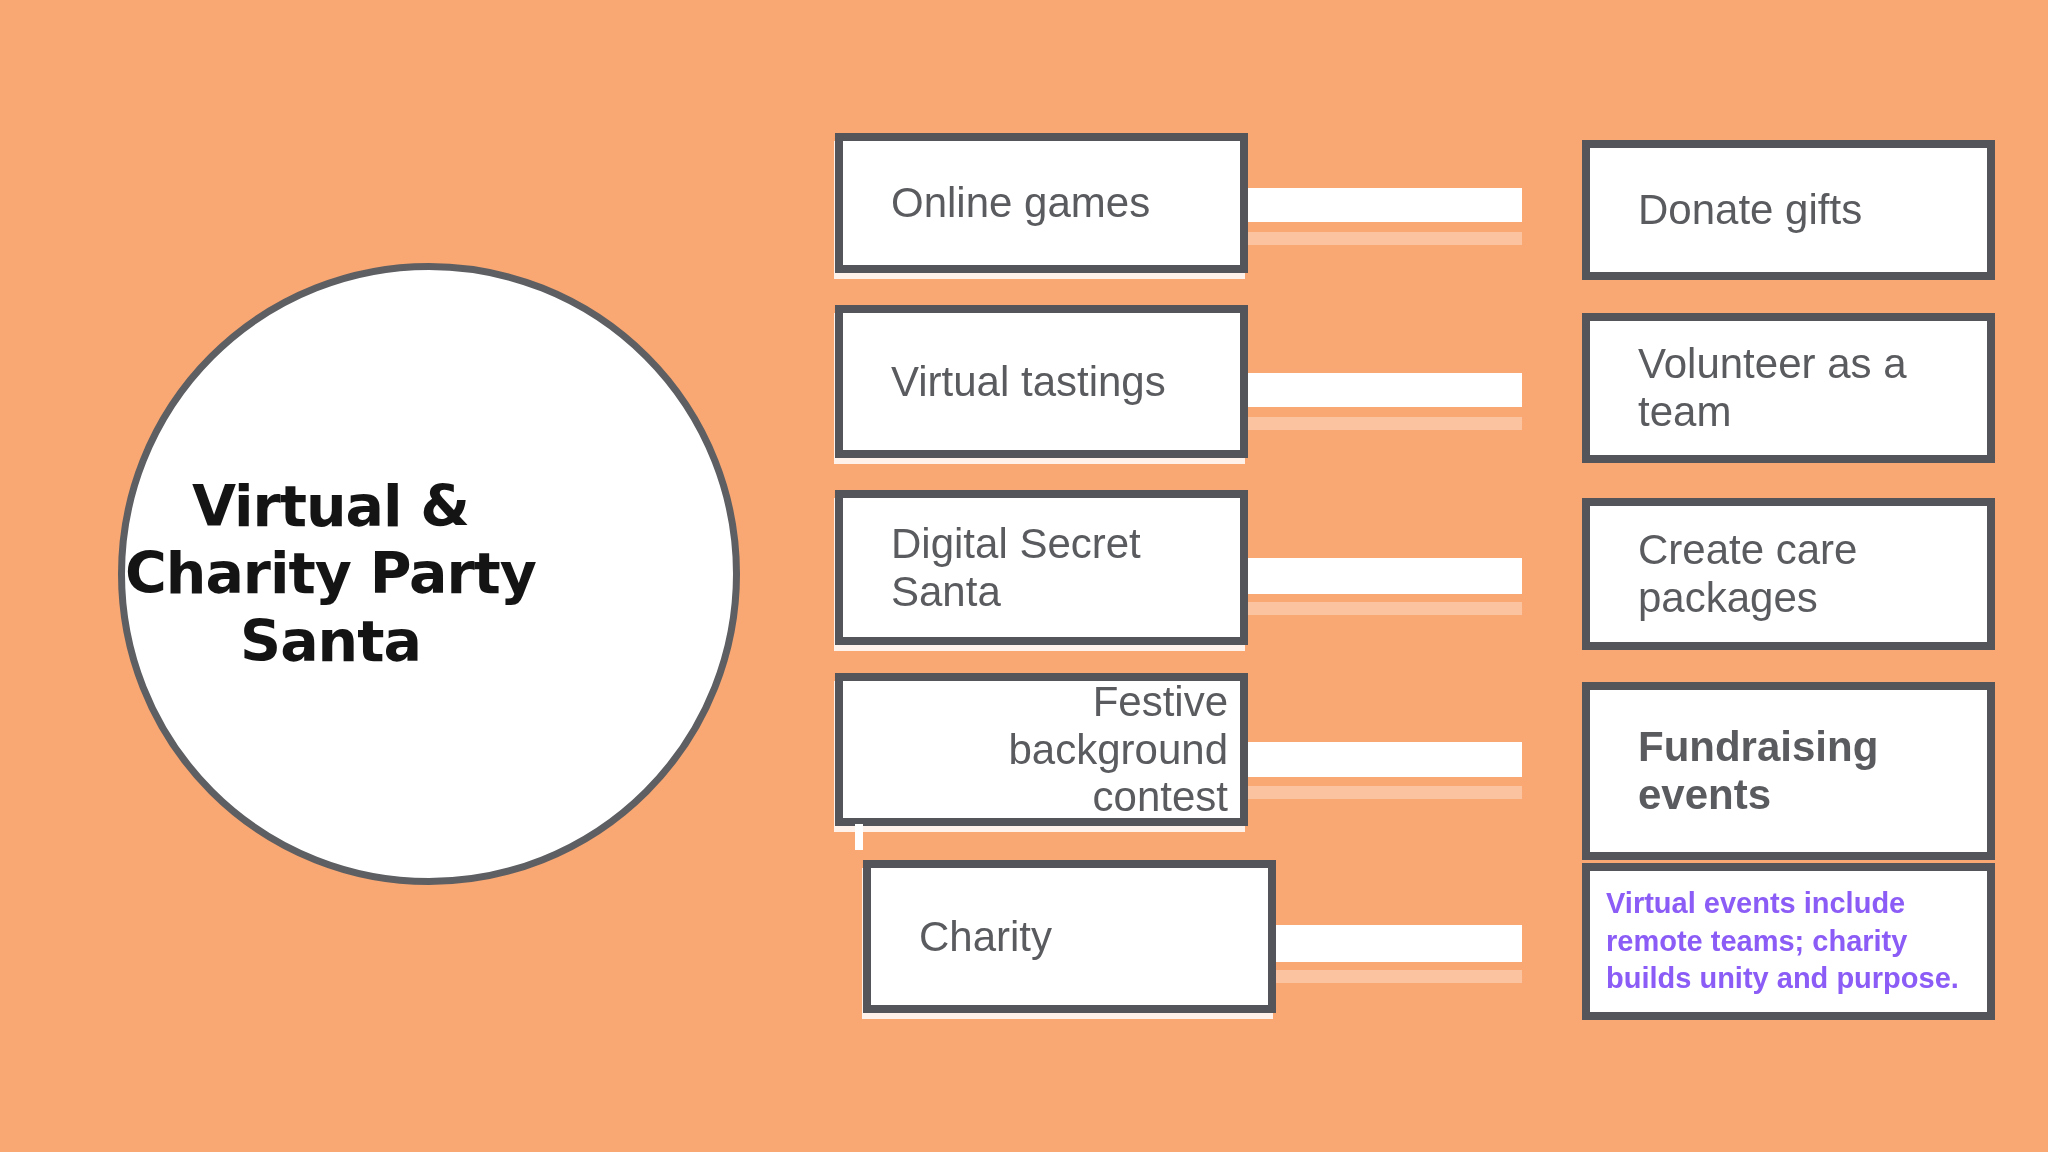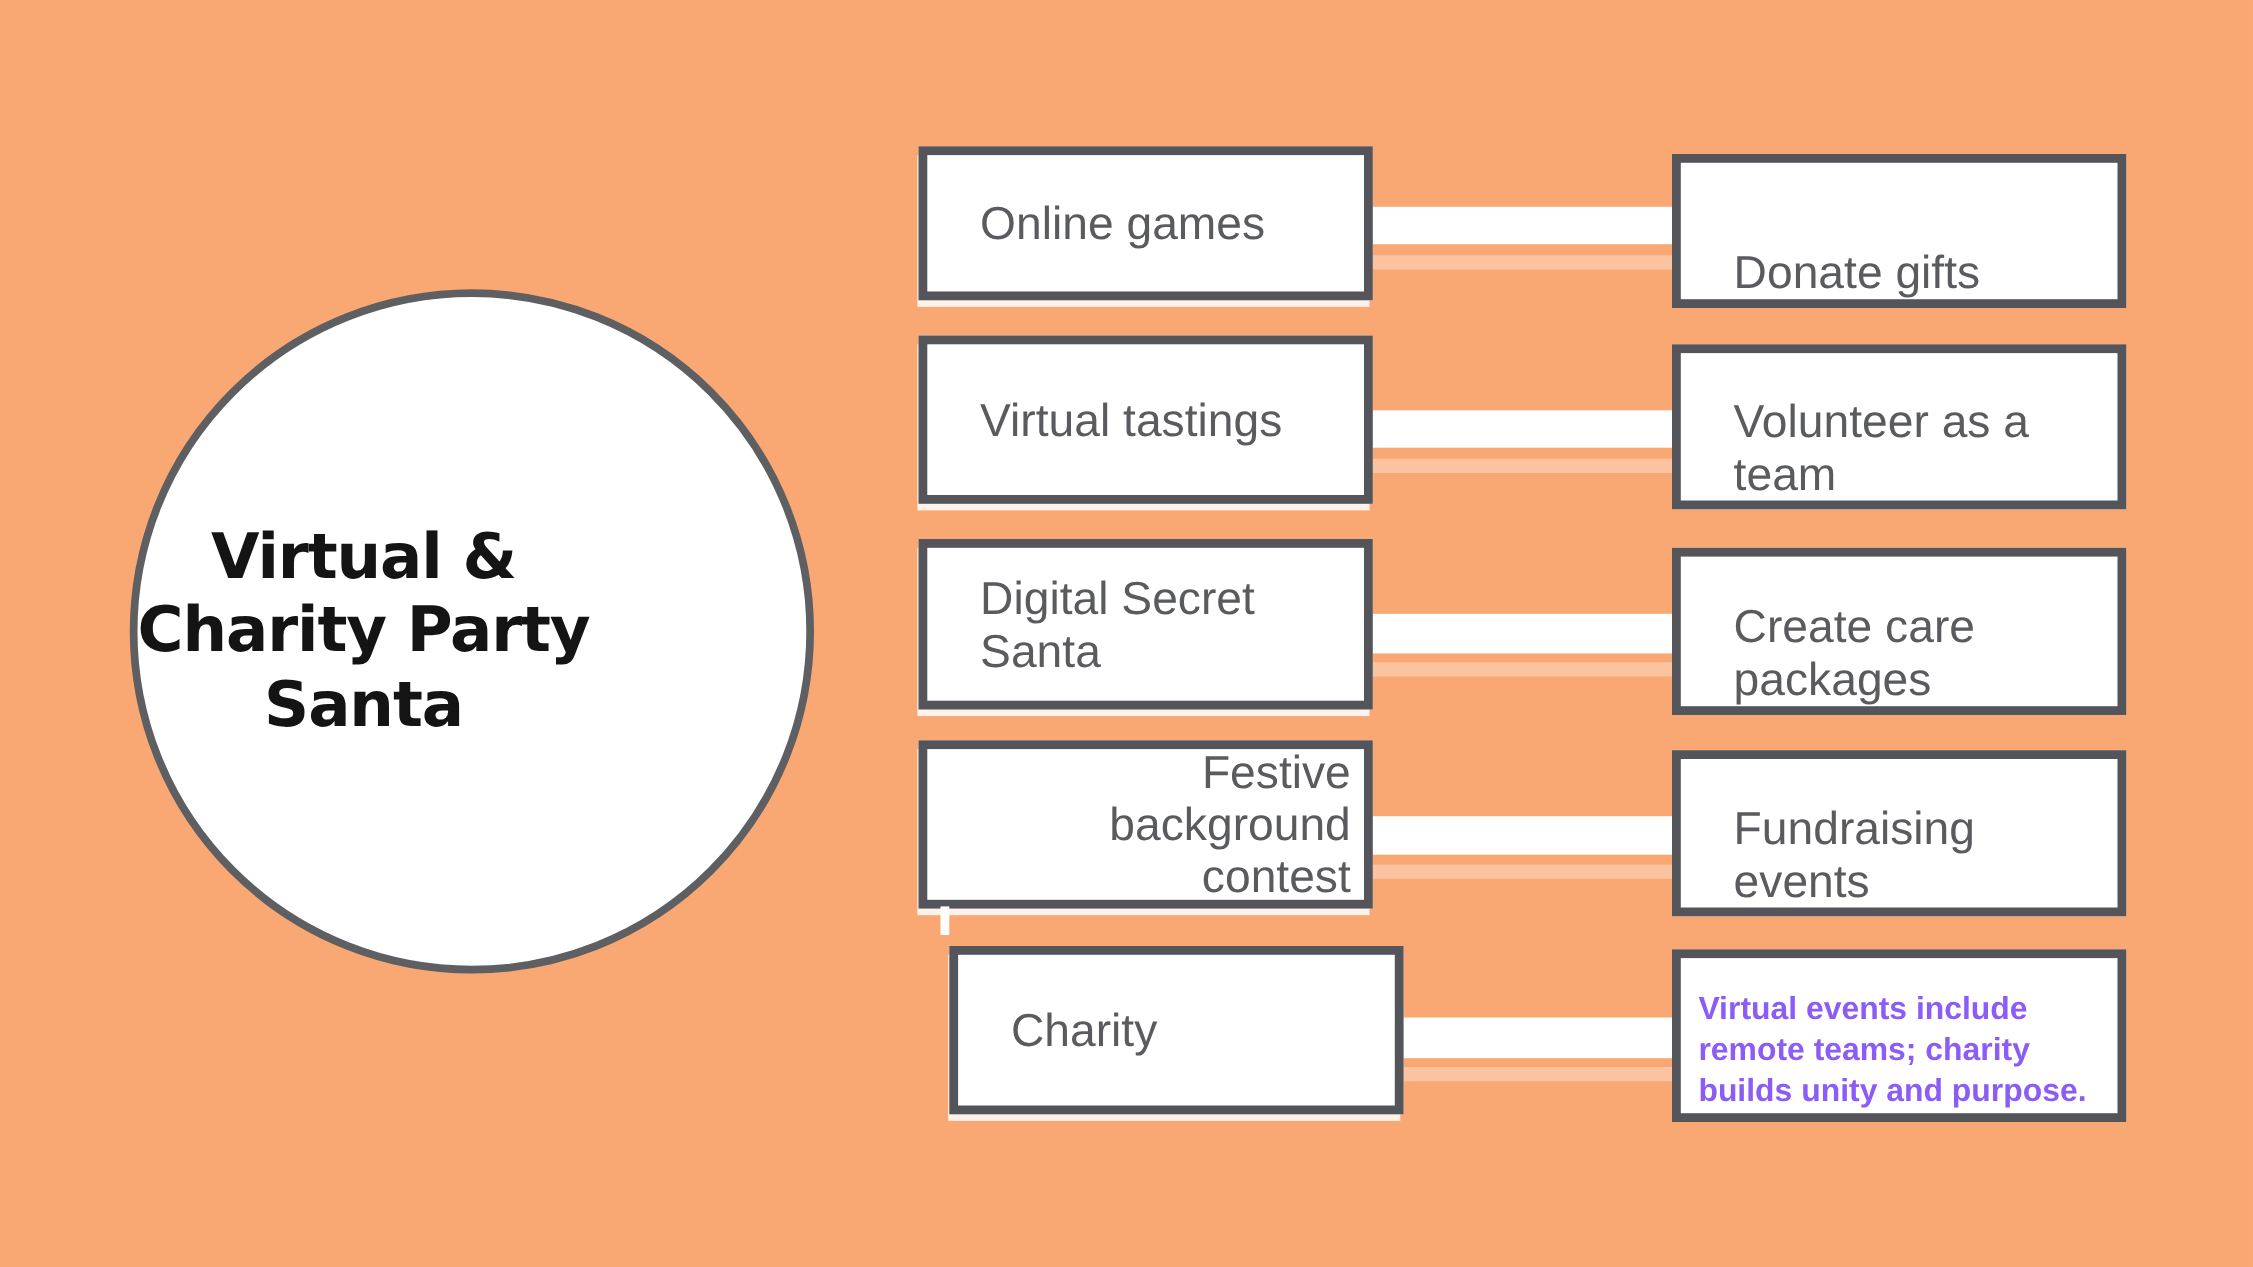--- a/index.html
+++ b/index.html
@@ -50,21 +50,21 @@
     box-sizing: border-box;
     display: flex;
     align-items: center;
     color: #5A5B5F;
     font-size: 42px;
     line-height: 1.14;
     padding: 0 12px 0 48px;
     overflow: hidden;
   }
   .box.left-col  { left: 835px; box-shadow: -2px 7px 0 -1px rgba(255,255,255,0.85); }
-  .box.right-col { left: 1520px; align-items: flex-end; }
+  .box.right-col { left: 1582px; }
 
   .box.small-text {
     font-size: 29px;
     line-height: 1.3;
     padding: 0 4px 0 16px;
     color: #8b5cf6;
     font-weight: bold;
   }
 
   
@@ -95,21 +95,21 @@
   
   #lbox-1 { top: 133px; height: 140px; }
   #lbox-2 { top: 305px; height: 153px; }
   #lbox-3 { top: 490px; height: 155px; }
   #lbox-4 { top: 673px; height: 153px; text-align: right; }
   #lbox-5 { top: 860px; height: 153px; margin-left: 28px; }
 
   #rbox-1 { top: 140px; height: 140px; }
   #rbox-2 { top: 313px; height: 150px; }
   #rbox-3 { top: 498px; height: 152px; }
-  #rbox-4 { top: 682px; height: 151px; }
+  #rbox-4 { top: 682px; height: 178px; font-weight: bold; }
   #rbox-5 { top: 863px; height: 157px; }
 
   #conn-1 { top: 188px; height: 34px; }
   #conn-2 { top: 373px; height: 34px; }
   #conn-3 { top: 558px; height: 36px; }
   #conn-4 { top: 742px; height: 35px; }
   #conn-5 { top: 925px; height: 37px; }
 
   #connsh-1 { top: 232px; }
   #connsh-2 { top: 417px; }

